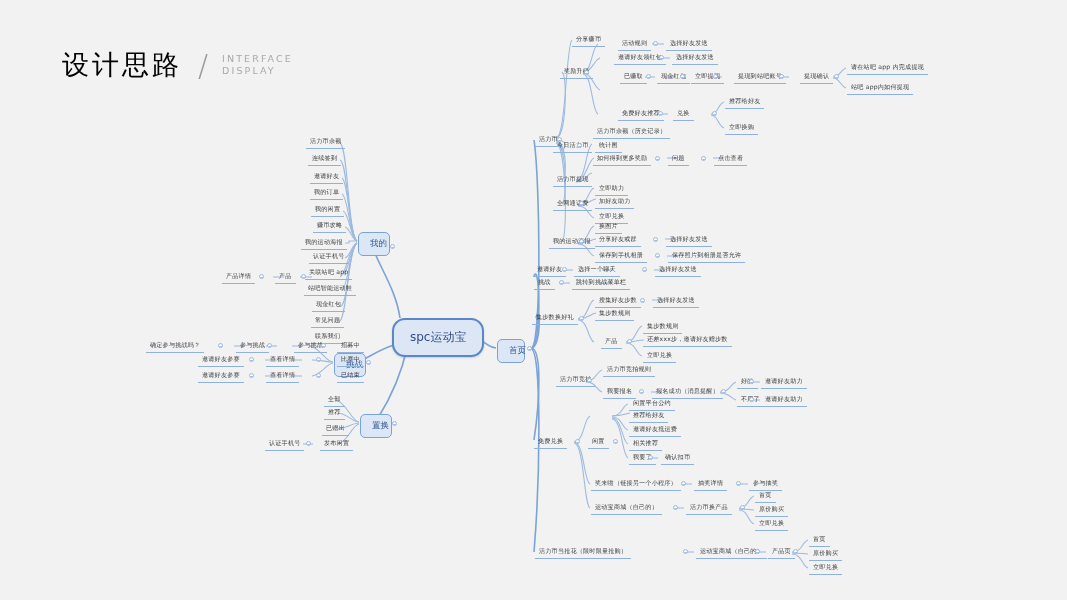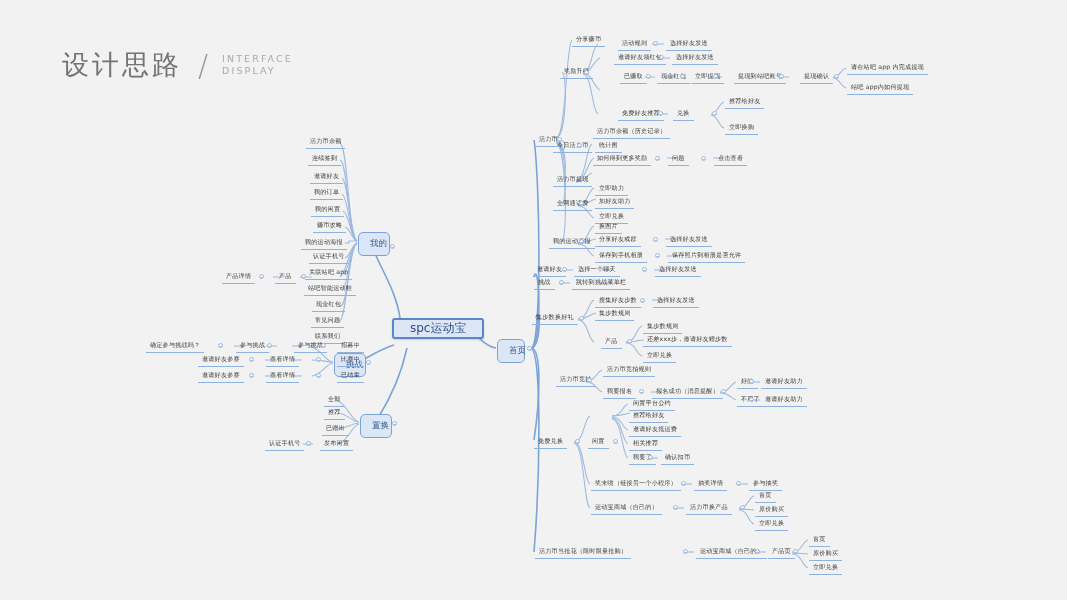--- a/index.html
+++ b/index.html
@@ -6,35 +6,35 @@
   body{
     width:1067px;height:600px;overflow:hidden;
     background:#f2f2f2;
     font-family:"DejaVu Sans","Liberation Sans",sans-serif;
     position:relative;
   }
   #stage{position:absolute;inset:0;}
 
   
   .header{position:absolute;left:62px;top:47px;display:flex;align-items:center;}
-  .header .zh{font-size:27px;color:#737373;letter-spacing:3px;font-weight:400;}
+  .header .zh{font-size:27px;color:#000000;letter-spacing:3px;font-weight:400;}
   .header .slash{font-size:30px;color:#9a9a9a;margin:0 14px 0 16px;font-weight:300;}
   .header .en{font-size:9.5px;color:#a9a9a9;letter-spacing:2.1px;line-height:12px;}
 
   
   svg.links{position:absolute;left:0;top:0;width:1067px;height:600px;pointer-events:none;}
   svg.links path{fill:none;stroke:#9cb9de;stroke-width:1.05px;}
   svg.links path.thick{stroke:#7ba3d6;stroke-width:1.6px;}
 
   
   .node{position:absolute;box-sizing:border-box;white-space:nowrap;}
 
   .root{
-    background:#dce6f5;border:2px solid #5b87c9;border-radius:3px;
-    color:#2f4f86;font-size:12px;padding:0 16px;
+    background:#dce6f5;border:2px solid #5b87c9;border-radius:13px;
+    color:#2f4f86;font-size:12px;padding:9px 16px;
     box-shadow:0 1px 2px rgba(70,110,170,.25);
   }
   .lvl1{
     background:#dbe6f6;border:1.2px solid #7ba3d6;border-radius:5px;
     color:#33598f;font-size:8.5px;padding:5px 11px;text-align:center;
   }
   .leaf{
     color:#3b3b3b;font-size:6.1px;padding:1px 4px 2px 4px;
     border-bottom:1.3px solid #8fb2dc;text-align:center;
     letter-spacing:.2px;

